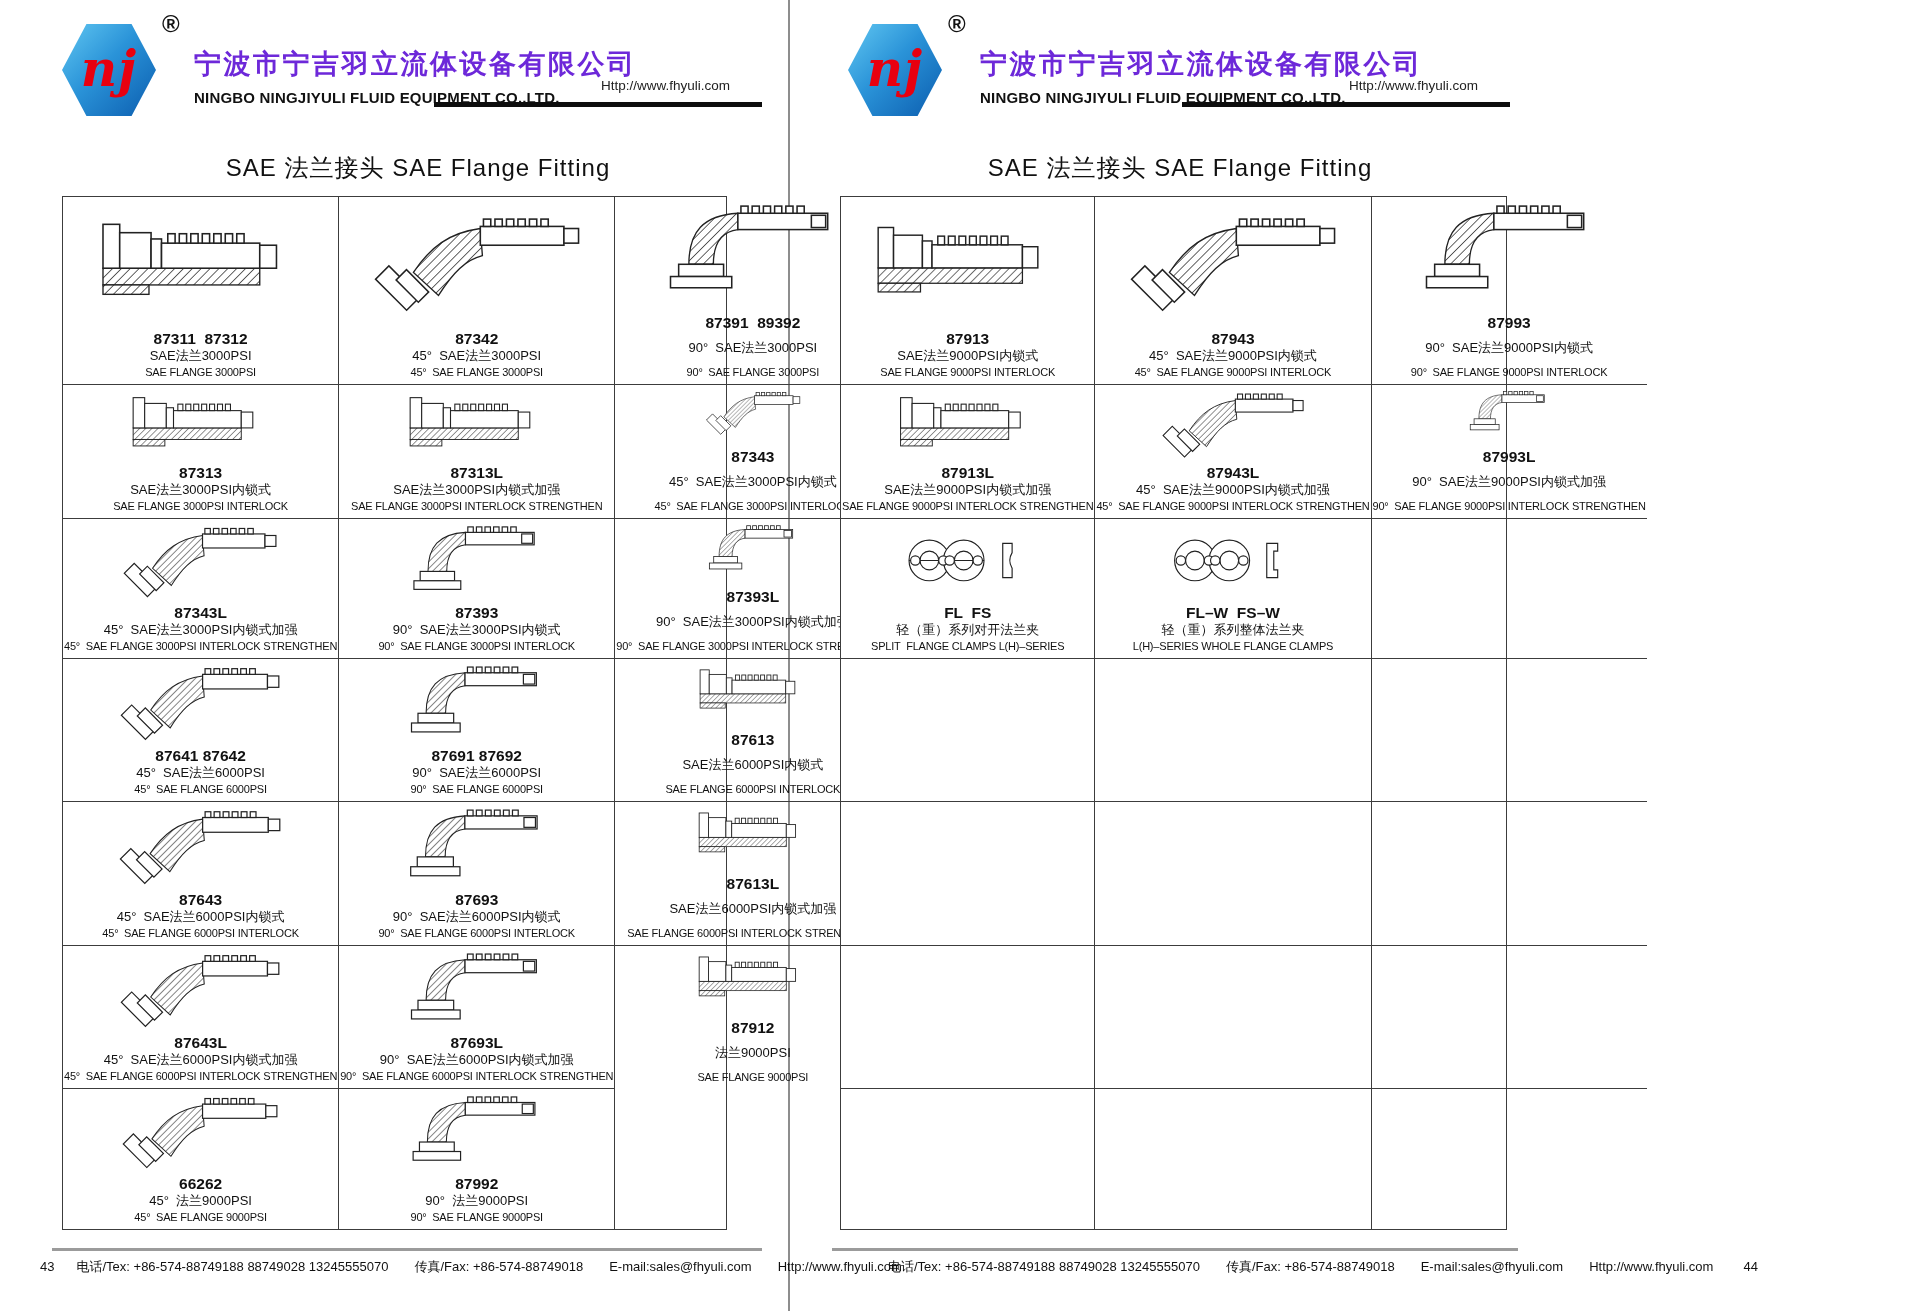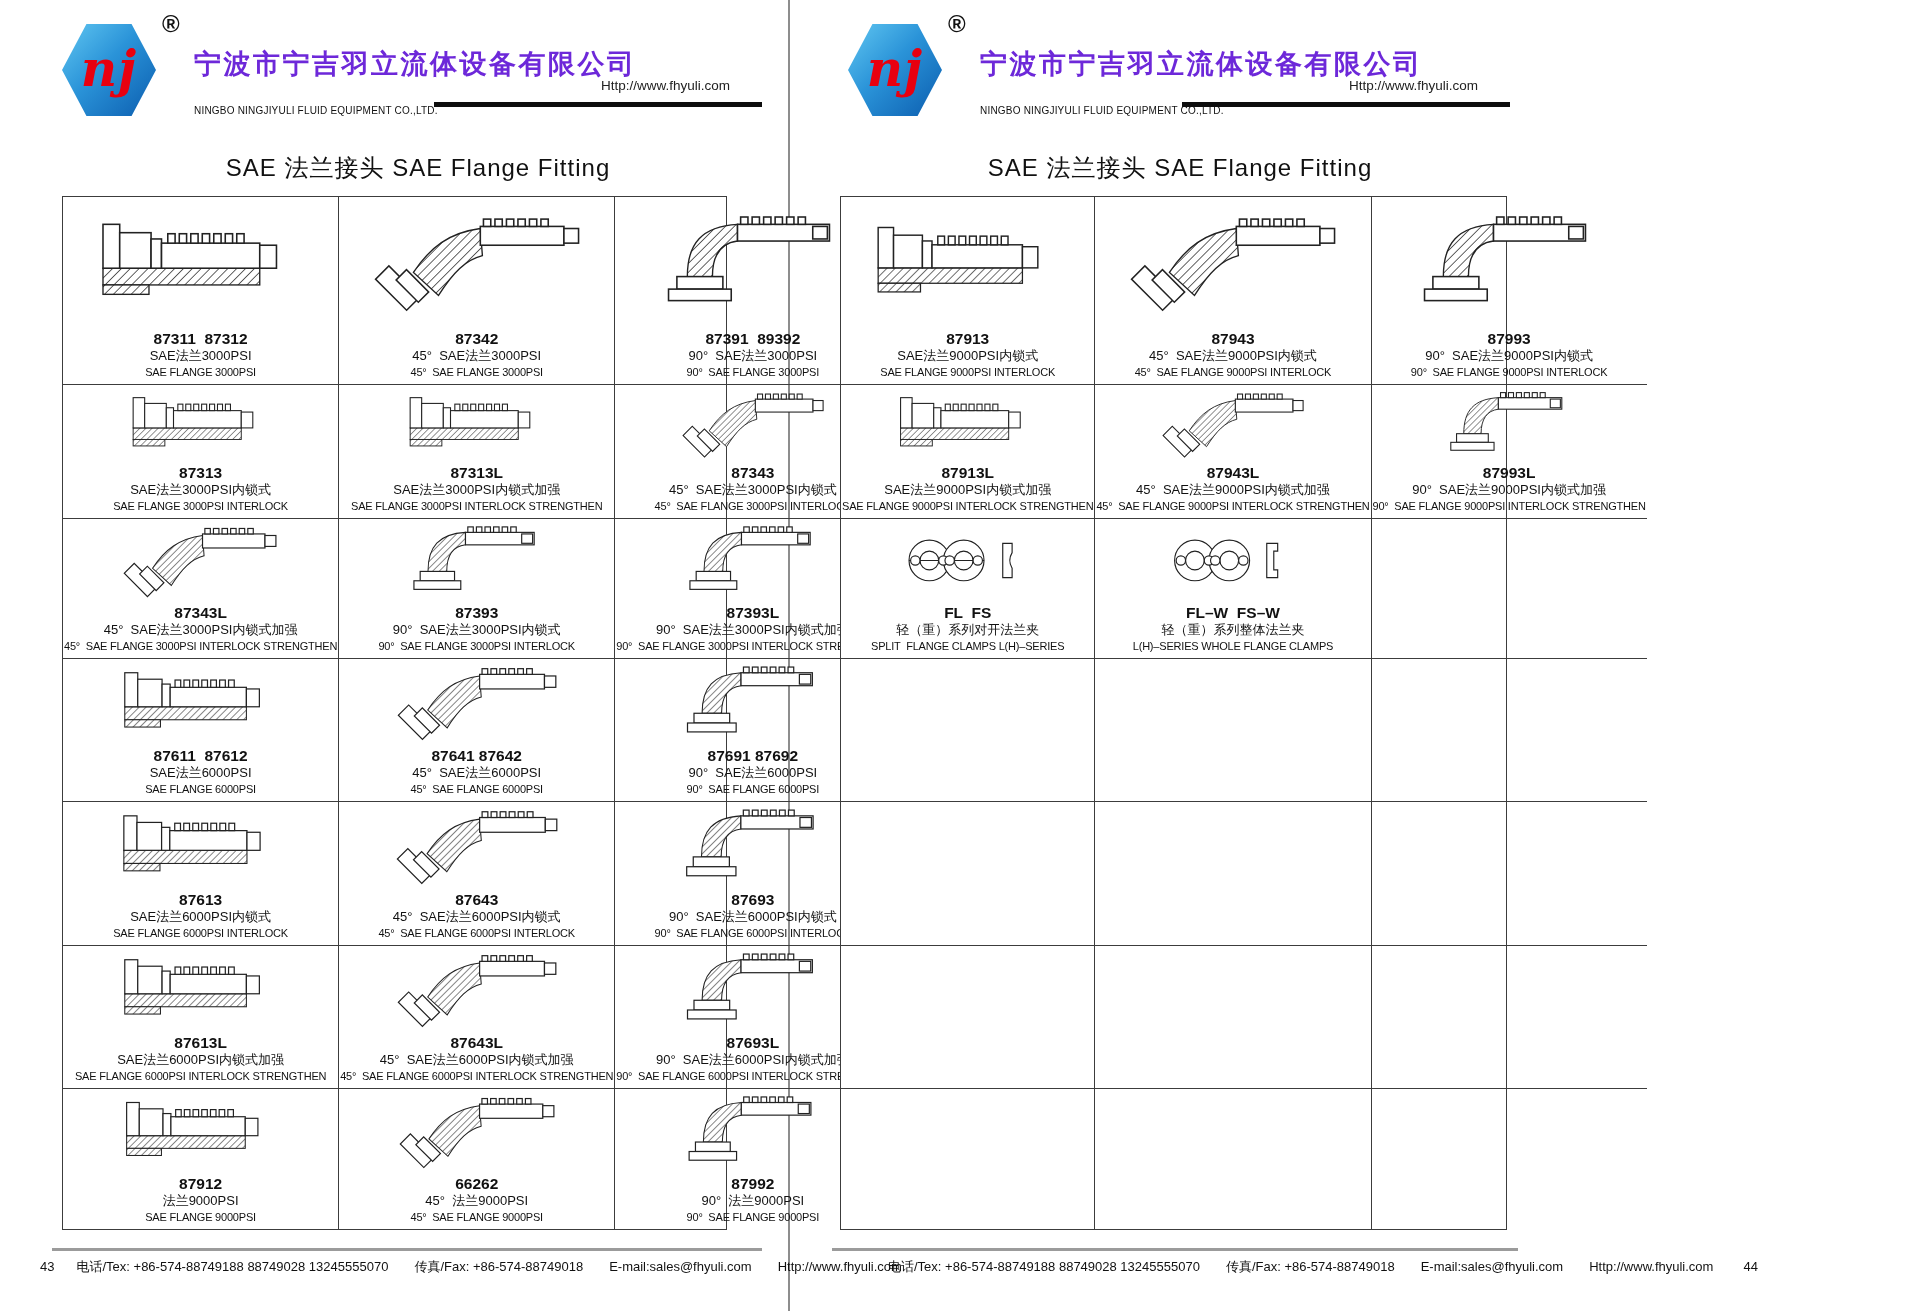--- a/index.html
+++ b/index.html
@@ -18,38 +18,38 @@
   .page.right .header { left:56px; right:10px; }
   .hex { position:absolute; left:0; top:10px; width:94px; height:96px;
          background:linear-gradient(135deg,#62c8f2 0%,#2a93d8 45%,#0b5cae 100%);
          clip-path:polygon(26% 2%,74% 2%,100% 50%,74% 98%,26% 98%,0% 50%);
          display:flex; align-items:center; justify-content:center; }
   .nj { color:#e8000f; font-size:50px; font-weight:bold; font-style:italic;
         font-family:"DejaVu Serif", serif; letter-spacing:1px; transform:translateY(-2px); }
   .regmark { position:absolute; left:100px; top:-2px; font-size:24px; font-weight:bold; }
   .names { position:absolute; left:132px; top:34px; white-space:nowrap; }
   .name-cn { font-size:27px; font-weight:bold; color:#6d28d9; letter-spacing:2.5px; }
-  .name-en { font-size:10px; font-weight:normal; letter-spacing:0.2px; margin-top:23px; }
+  .name-en { font-size:15px; font-weight:bold; letter-spacing:0.2px; margin-top:7px; }
   .url-top { position:absolute; right:32px; top:66px; font-size:13.5px; color:#222; }
   .rule { position:absolute; right:0; top:90px; width:328px; height:5px; background:#0d0d0d; }
 
   
   .title { position:absolute; top:152px; left:0; width:100%; text-align:center;
            font-size:24px; font-weight:normal; letter-spacing:1px;padding-left:48px; }
 
   
   .grid { position:absolute; top:196px; border:1.5px solid #3c3c3c;
           display:grid; grid-template-columns:repeat(3,1fr);
           grid-template-rows:188px 134px 140px 143px 144px 143px 140px; background:#fff; }
   .page.left  .grid { left:62px; width:665px; }
   .page.right .grid { left:48px; width:667px; }
   .cell { border-right:1px solid #3c3c3c; border-bottom:1px solid #3c3c3c;
           display:flex; flex-direction:column; align-items:center; justify-content:space-between;
           padding:4px 1px 5px; overflow:visible; }
-  .cell:nth-child(3n) { border-right:none; }
+  .cell:nth-child(3n) { border-right:none;gap:8px; }
   .cell:nth-last-child(-n+3) { border-bottom:none; }
   .dw { flex:1 1 auto; min-height:0; width:88%; margin-bottom:2px; }
   .code { font-size:15.5px; font-weight:bold; white-space:pre; line-height:1.25; }
   .cn   { font-size:13px; white-space:pre; line-height:1.25; }
   .en   { font-size:11px; letter-spacing:-0.2px; white-space:pre; line-height:1.3; }
 
   
   .footer-rule { position:absolute; top:1248px; height:3px; background:#9b9b9b; }
   .page.left  .footer-rule { left:52px; width:710px; }
   .page.right .footer-rule { left:40px; width:686px; }
@@ -231,28 +231,20 @@
         <svg class="dw">
             <use href="#d-a90"></use>
           </svg>
         <div class="code">87393L</div>
         <div class="cn">90°  SAE法兰3000PSI内锁式加强</div>
         <div class="en">90°  SAE FLANGE 3000PSI INTERLOCK STRENGTHEN</div>
       </div>
 
       <div class="cell">
         <svg class="dw">
-            <use href="#d-straight"></use>
-          </svg>
-        <div class="code">87611  87612</div>
-        <div class="cn">SAE法兰6000PSI</div>
-        <div class="en">SAE FLANGE 6000PSI</div>
-      </div>
-      <div class="cell">
-        <svg class="dw">
             <use href="#d-a45"></use>
           </svg>
         <div class="code">87641 87642</div>
         <div class="cn">45°  SAE法兰6000PSI</div>
         <div class="en">45°  SAE FLANGE 6000PSI</div>
       </div>
       <div class="cell">
         <svg class="dw">
             <use href="#d-a90"></use>
           </svg>

